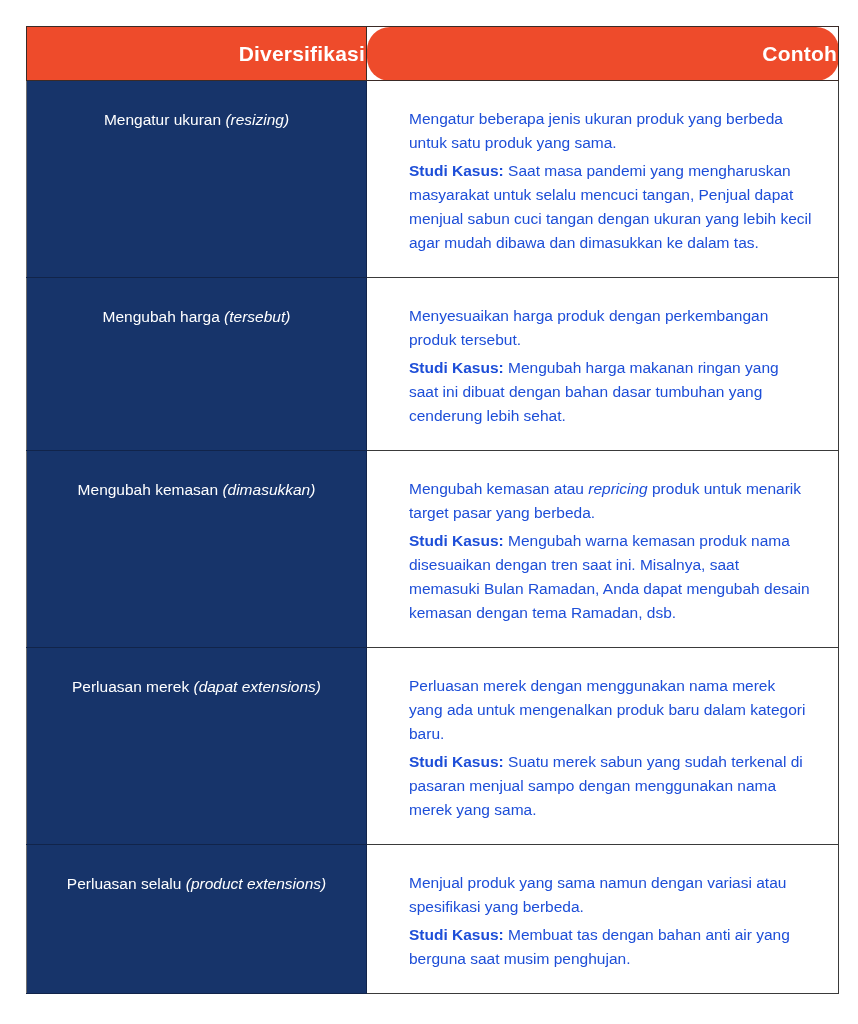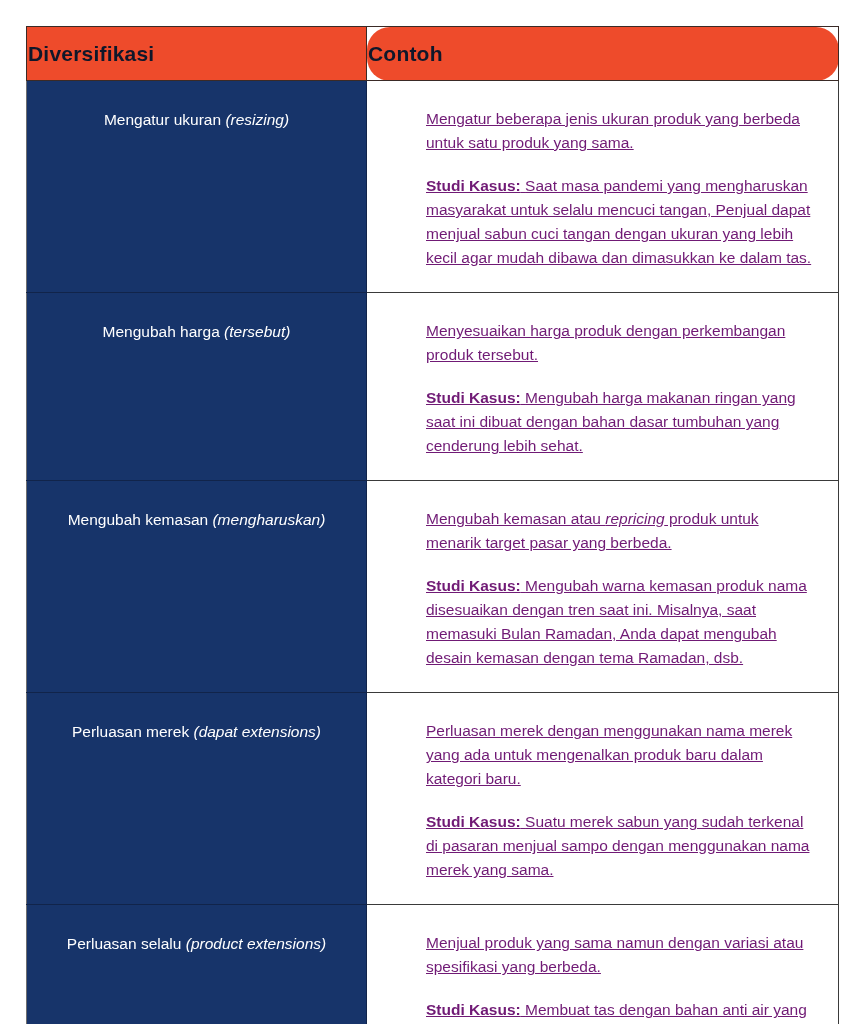--- a/index.html
+++ b/index.html
@@ -31,24 +31,24 @@
 
   table.div-table {
     width: 806px;
     border-collapse: collapse;
     table-layout: fixed;
   }
 
   
   .hdr-cell {
     background: #ee4b2b;
-    color: #0f172a;
+    color: #ffffff;
     font-size: 21px;
     font-weight: bold;
-    text-align: left;
+    text-align: right;
     vertical-align: middle;
     height: 51px;
     letter-spacing: 0.2px;
     border: 1px solid #3a2a26;
   }
   .hdr-cell.col-left  { width: 337px; }
   .hdr-cell.col-right { width: 469px; border-radius: 23px; }
 
   
   .term-cell {
@@ -65,35 +65,34 @@
     line-height: 1.35;
     display: block;
   }
   .term-text .en {
     font-style: italic;
   }
 
   
   .example-cell {
     background: #ffffff;
-    color: #701a75;
+    color: #1d4ed8;
     vertical-align: top;
     text-align: left;
-    padding: 26px 26px 22px 59px;
+    padding: 26px 26px 22px 42px;
     border: 1px solid #3a3a3a;
     border-left: none;
-    text-decoration: underline;
   }
   .example-cell p {
     margin: 0;
     font-size: 15.5px;
     line-height: 1.55;
   }
   .example-cell p.case {
-    margin-top: 19px;
+    margin-top: 4px;
   }
   .example-cell .lbl {
     font-weight: bold;
   }
   .example-cell .em {
     font-style: italic;
   }
 </style>
 </head>
 <body>
@@ -129,21 +128,21 @@
           <td class="example-cell">
             <p>Menyesuaikan harga produk dengan perkembangan produk tersebut.</p>
             <p class="case"><span class="lbl">Studi Kasus:</span>
               <span>Mengubah harga makanan ringan yang saat ini dibuat dengan bahan dasar tumbuhan yang cenderung lebih sehat.</span></p>
           </td>
         </tr>
 
         <tr>
           <td class="term-cell">
             <span class="term-text"><span>Mengubah kemasan</span>
-              <span class="en">(mengharuskan)</span></span>
+              <span class="en">(dimasukkan)</span></span>
           </td>
           <td class="example-cell">
             <p><span>Mengubah kemasan atau </span><span class="em">repricing</span><span> produk untuk menarik target pasar yang berbeda.</span></p>
             <p class="case"><span class="lbl">Studi Kasus:</span>
               <span>Mengubah warna kemasan produk nama disesuaikan dengan tren saat ini. Misalnya, saat memasuki Bulan Ramadan, Anda dapat mengubah desain kemasan dengan tema Ramadan, dsb.</span></p>
           </td>
         </tr>
 
         <tr>
           <td class="term-cell">

